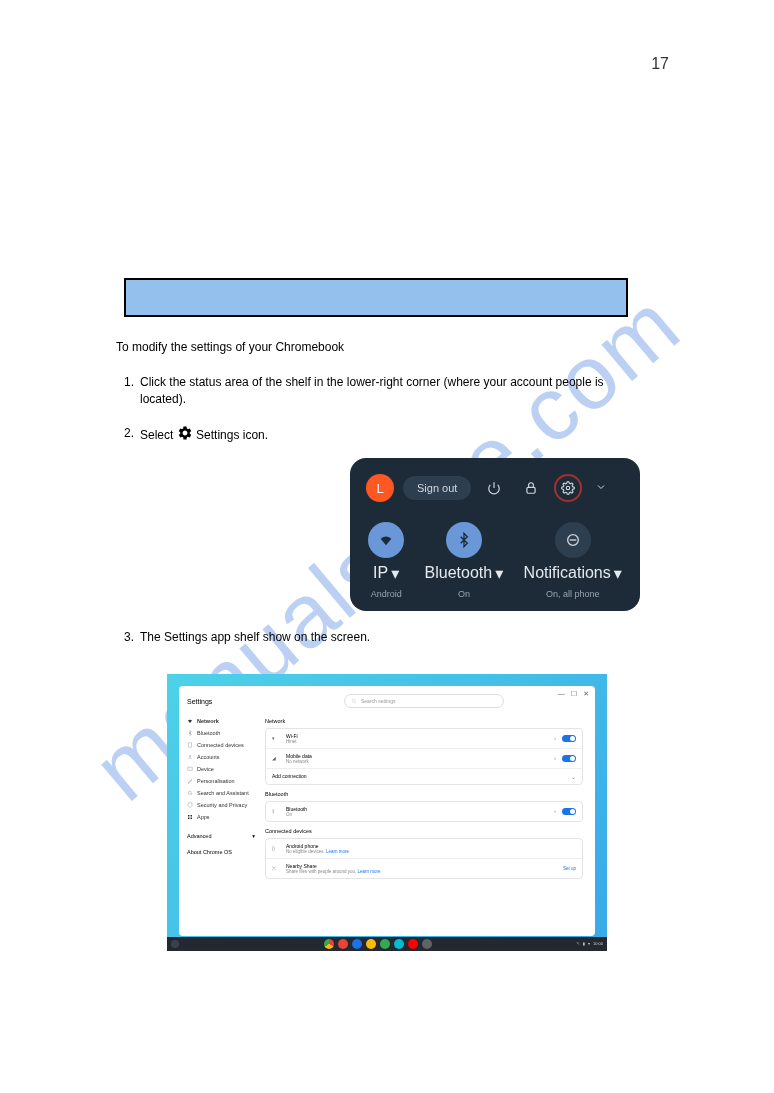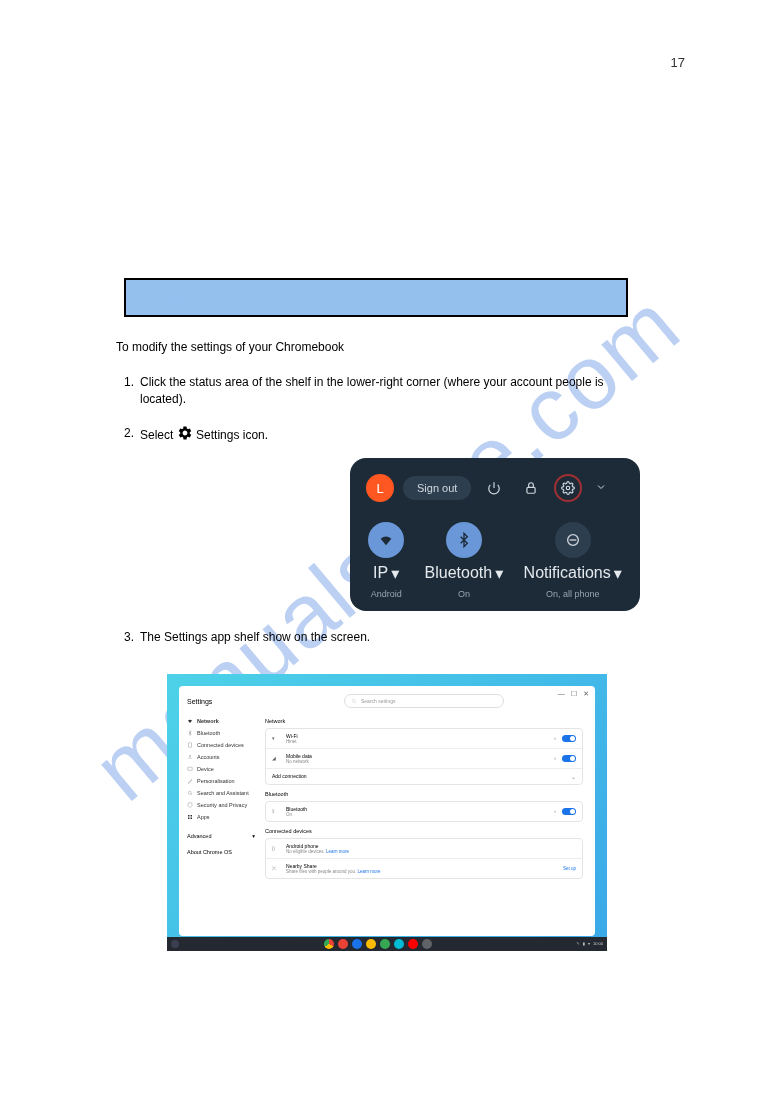--- a/index.html
+++ b/index.html
@@ -1,19 +1,19 @@
 <!DOCTYPE html>
 <html><head>
 <meta charset="utf-8">
 <style>
 *{box-sizing:border-box;margin:0;padding:0}
 body{width:774px;height:1093px;background:#fff;font-family:Arial,sans-serif;position:relative;overflow:hidden}
 .watermark{position:absolute;left:50%;top:50%;transform:translate(-50%,-50%) rotate(-40deg);font-size:90px;color:rgba(60,120,220,.35);font-weight:400;pointer-events:none;z-index:1;white-space:nowrap;letter-spacing:2px}
 .page{position:relative;z-index:2;padding:120px 0 0 0}
-.page-num{position:absolute;top:55px;right:89px;font-size:13px;color:#333}
+.page-num{position:absolute;top:55px;right:105px;font-size:16px;color:#333}
 .blue-bar{width:504px;height:39px;margin:0 auto 0 124px;background:#94c0ee;border:2px solid #000;display:flex;align-items:center;padding:0 12px;font-size:14px;color:#94c0ee;margin-top:158px}
 .intro{margin:22px 0 0 116px;font-size:12px;max-width:500px;line-height:1.4}
 .step{margin:18px 0 0 124px;font-size:12px;max-width:500px;line-height:1.4;display:flex}
 .step-num{margin-right:6px}
 .step-txt{flex:1}
 .gear-inline{display:inline-block;vertical-align:middle}
 .tray{margin:12px 0 0 350px;width:290px;background:#1d2b38;border-radius:16px;padding:16px 8px 12px 8px;position:relative;z-index:3}
 .tray-top{display:flex;align-items:center;gap:9px;padding:0 8px}
 .avatar{width:28px;height:28px;border-radius:50%;background:#ff5722;color:#fff;display:flex;align-items:center;justify-content:center;font-size:13px;font-weight:500}
 .signout{background:#2d3e4f;color:#d0d8df;border-radius:14px;padding:6px 14px;font-size:11px;cursor:pointer}

